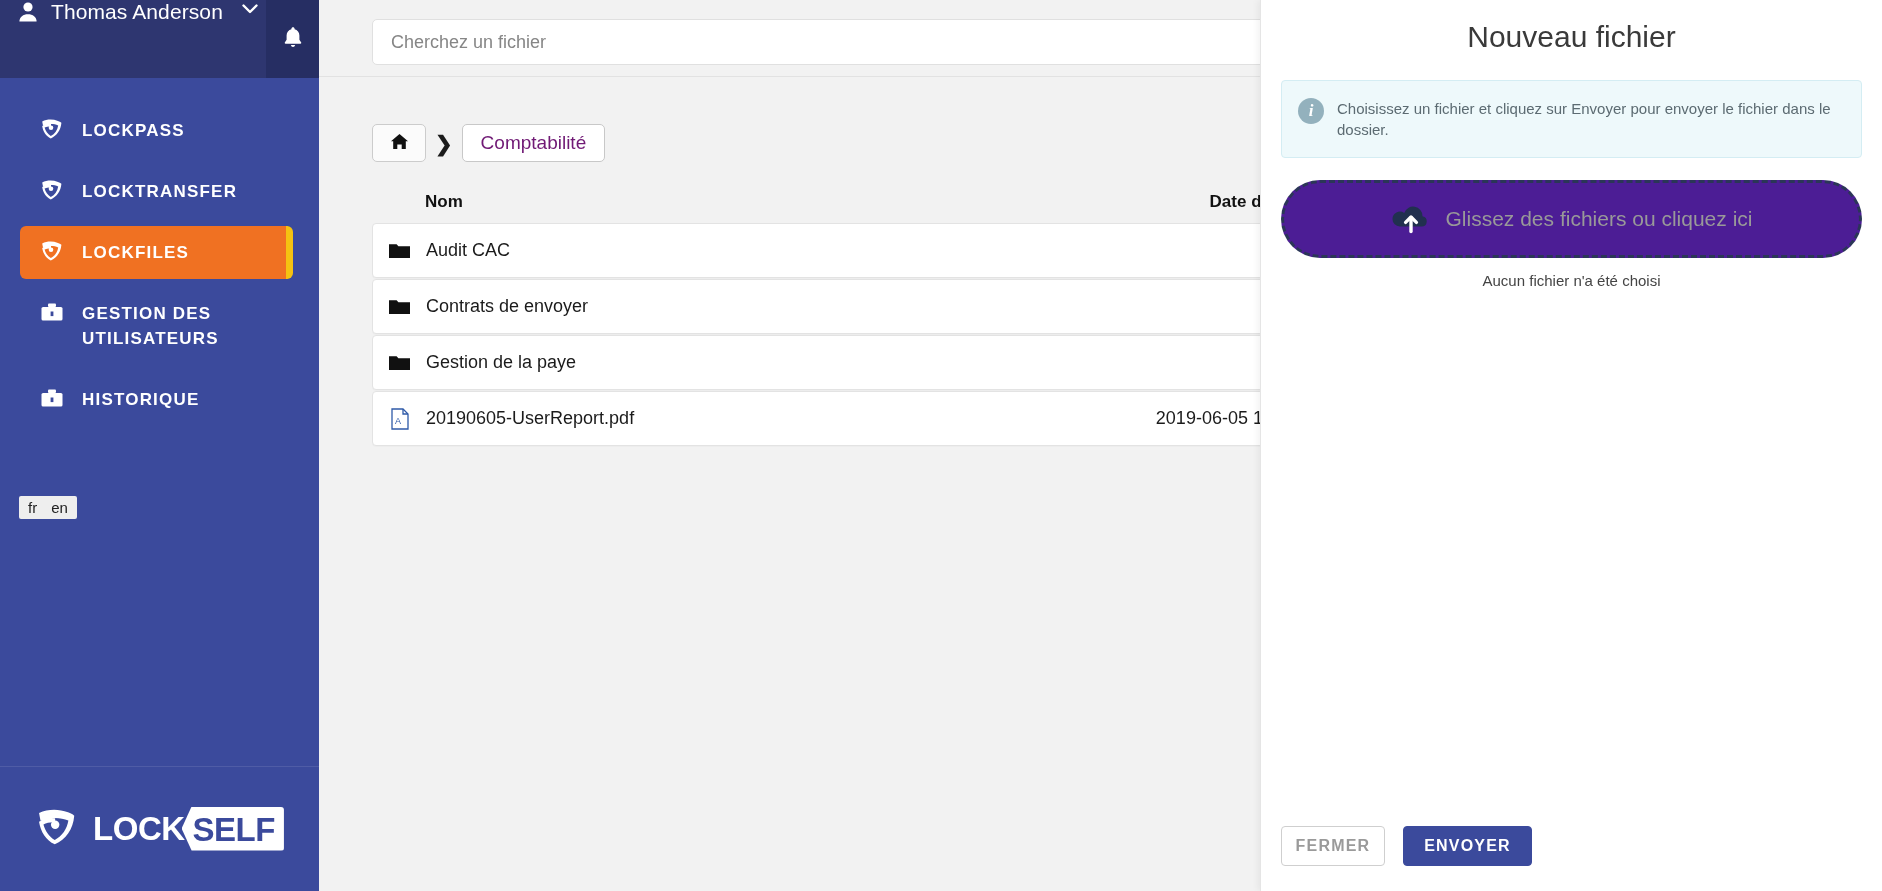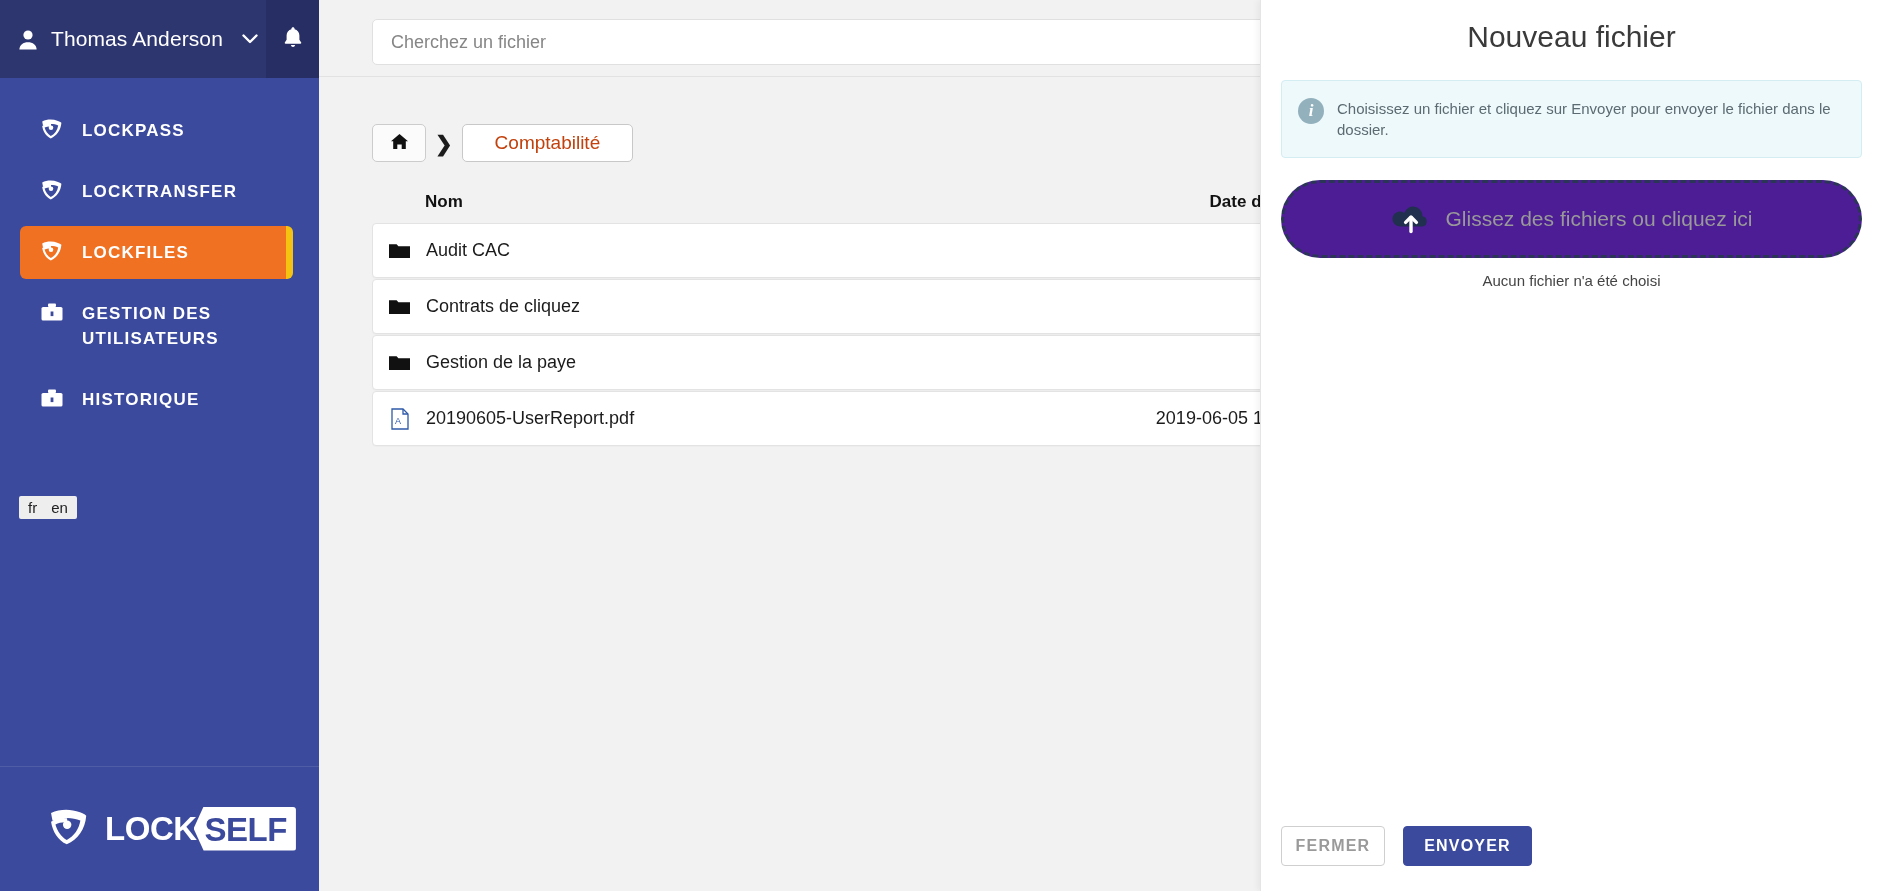--- a/index.html
+++ b/index.html
@@ -31,21 +31,20 @@
   .sidebar-header {
     position: relative;
     height: 78px;
     background: #2e3670;
     display: flex;
     align-items: center;
   }
 
   .user-block {
     display: flex;
-    align-items: center;
     height: 78px;
     padding-left: 18px;
     width: 260px;
     cursor: pointer;
   }
 
   .user-icon {
     width: 20px; height: 22px;
     margin-right: 13px;
     display: flex; align-items: center; justify-content: center;
@@ -133,21 +132,20 @@
     background: rgba(255,255,255,0.10);
   }
 
   .logo-wrap {
     position: absolute;
     left: 0; top: 766px;
     width: 319px; height: 125px;
     display: flex;
     align-items: center;
     justify-content: center;
-    margin-left: 12px;
   }
   .logo {
     display: flex;
     align-items: center;
   }
   .logo-mark { margin-right: 14px; }
   .logo-lock {
     color: #ffffff;
     font-size: 33px;
     font-weight: bold;
@@ -223,23 +221,23 @@
     font-weight: bold;
     line-height: 1;
   }
 
   .crumb-item {
     height: 38px;
     background: #ffffff;
     border: 1px solid #c8c8c8;
     border-radius: 5px;
     display: flex; align-items: center;
-    padding: 0 32px;
+    padding: 0 18px;
     font-size: 19px;
-    color: #c2410c;
+    color: #701a75;
     cursor: pointer;
   }
 
   .table-head {
     display: flex;
     padding: 0 0 11px 0;
     font-size: 17px;
     font-weight: bold;
     color: #111111;
   }
@@ -522,21 +520,21 @@
         <span class="f-name">Audit CAC</span>
         <span class="f-date"></span>
       </div>
 
       <div class="file-row">
         <span class="f-icon">
           <svg width="23" height="18" viewBox="0 0 23 18">
               <path d="M1 2.2h7.6l1.8 2.1H22V16H1z" fill="#111"></path>
             </svg>
         </span>
-        <span class="f-name">Contrats de cliquez</span>
+        <span class="f-name">Contrats de envoyer</span>
         <span class="f-date"></span>
       </div>
 
       <div class="file-row">
         <span class="f-icon">
           <svg width="23" height="18" viewBox="0 0 23 18">
               <path d="M1 2.2h7.6l1.8 2.1H22V16H1z" fill="#111"></path>
             </svg>
         </span>
         <span class="f-name">Gestion de la paye</span>

